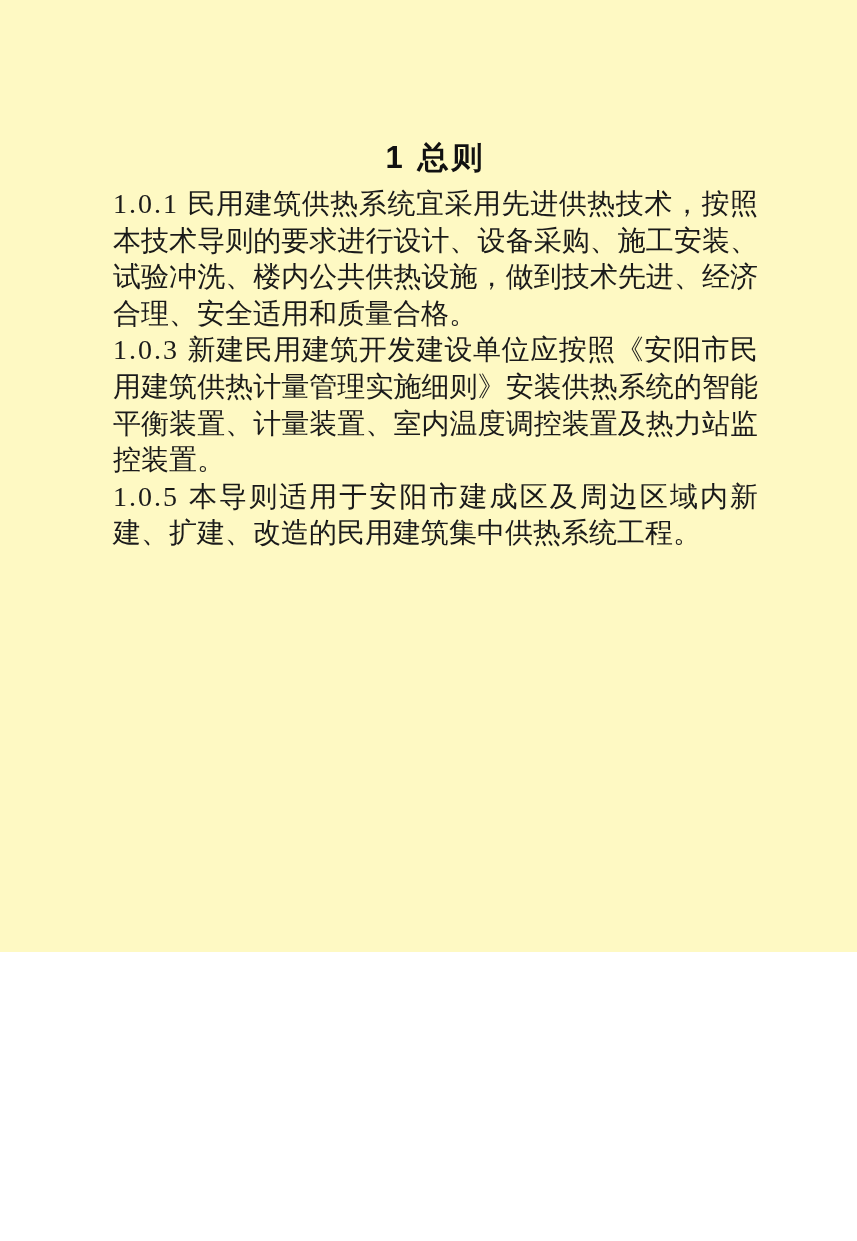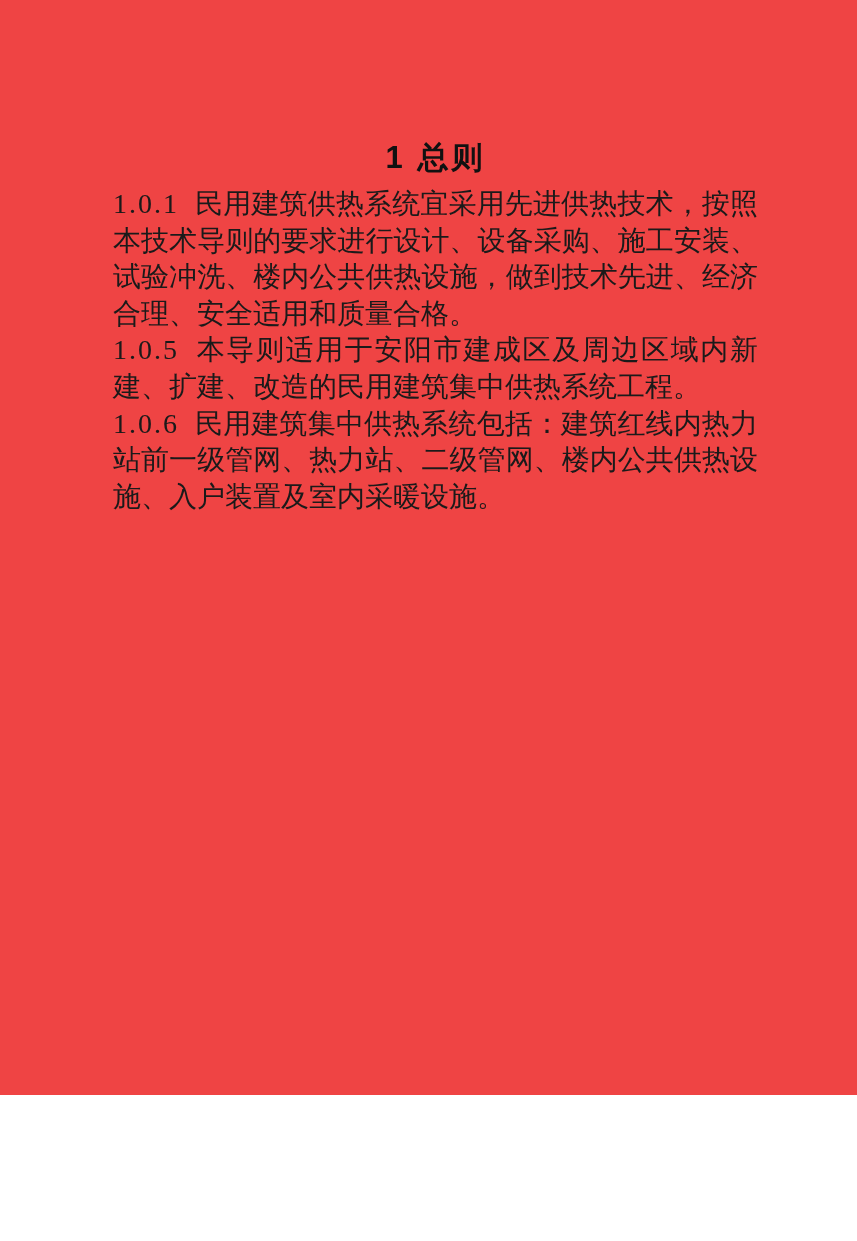--- a/index.html
+++ b/index.html
@@ -3,22 +3,22 @@
 <meta charset="utf-8">
 <style>
   html, body {
     margin: 0;
     padding: 0;
     background: #ffffff;
   }
   .page {
     position: relative;
     width: 857px;
-    height: 1095px;
-    background: #ef4444;
+    height: 952px;
+    background: #fef9c3;
     overflow: hidden;
     font-family: "Liberation Serif", "DejaVu Serif", serif;
     color: #1a1a1a;
   }
   .content {
     position: absolute;
     left: 113px;
     top: 141px;
     width: 645px;
   }
@@ -35,21 +35,21 @@
   .doc-body p.clause {
     margin: 0;
     font-size: 28px;
     line-height: 36.6px;
     text-align: justify;
     text-align-last: left;
     color: #1a1a1a;
   }
   .clause-number {
     letter-spacing: 2px;
-    margin-right: 16px;
+    margin-right: 8px;
     white-space: nowrap;
   }
   .page-number {
     position: absolute;
     top: 1131px;
     right: 112px;
     font-size: 23px;
     line-height: 30px;
     letter-spacing: 4px;
     color: #1a1a1a;
@@ -59,22 +59,22 @@
 </head>
 <body>
 
 <div class="page">
   <div class="content">
     <h1 class="doc-title">1  总则</h1>
     <div class="doc-body">
   <p class="clause"><span class="clause-number">1.0.1</span><span>民用建筑供热系统宜采用先进供热技术，按照本技术导则的要求进行设计、设备采购、施工安装、试验冲洗、楼内公共供热设施，做到技术先进、经济合理、安全适用和质量合格。</span></p>
 
 
+  <p class="clause"><span class="clause-number">1.0.3</span><span>新建民用建筑开发建设单位应按照《安阳市民用建筑供热计量管理实施细则》安装供热系统的智能平衡装置、计量装置、室内温度调控装置及热力站监控装置。</span></p>
 
 
   <p class="clause"><span class="clause-number">1.0.5</span><span>本导则适用于安阳市建成区及周边区域内新建、扩建、改造的民用建筑集中供热系统工程。</span></p>
 
-  <p class="clause"><span class="clause-number">1.0.6</span><span>民用建筑集中供热系统包括：建筑红线内热力站前一级管网、热力站、二级管网、楼内公共供热设施、入户装置及室内采暖设施。</span></p>
 
 </div>
   </div>
   <div class="page-number">– 1 –</div>
 </div>
 
 </body></html>

